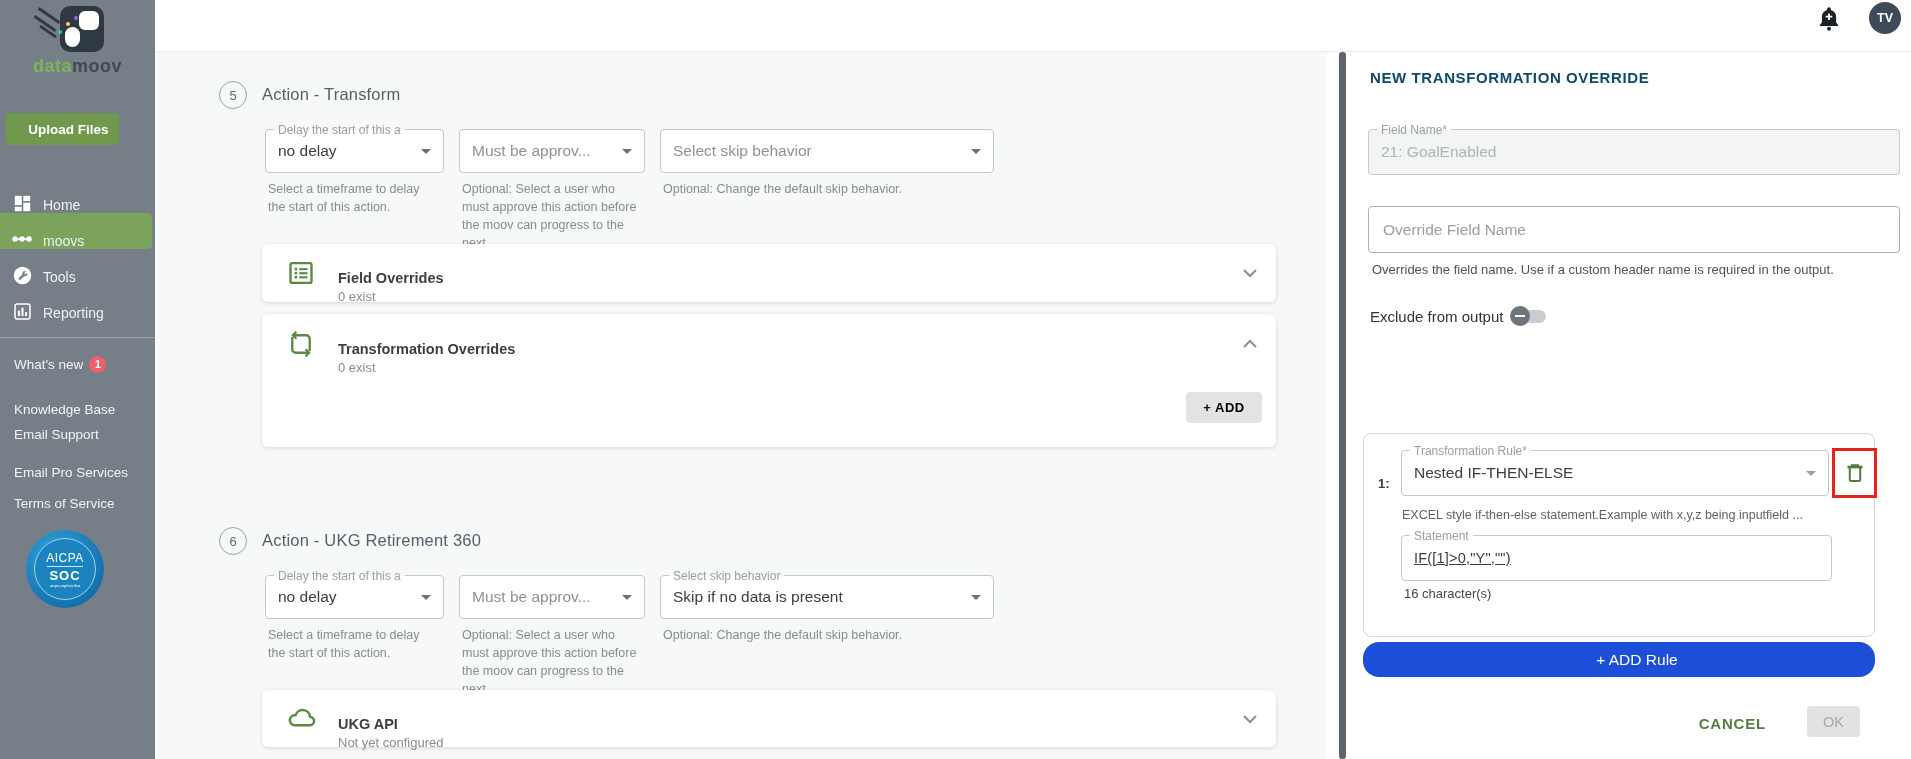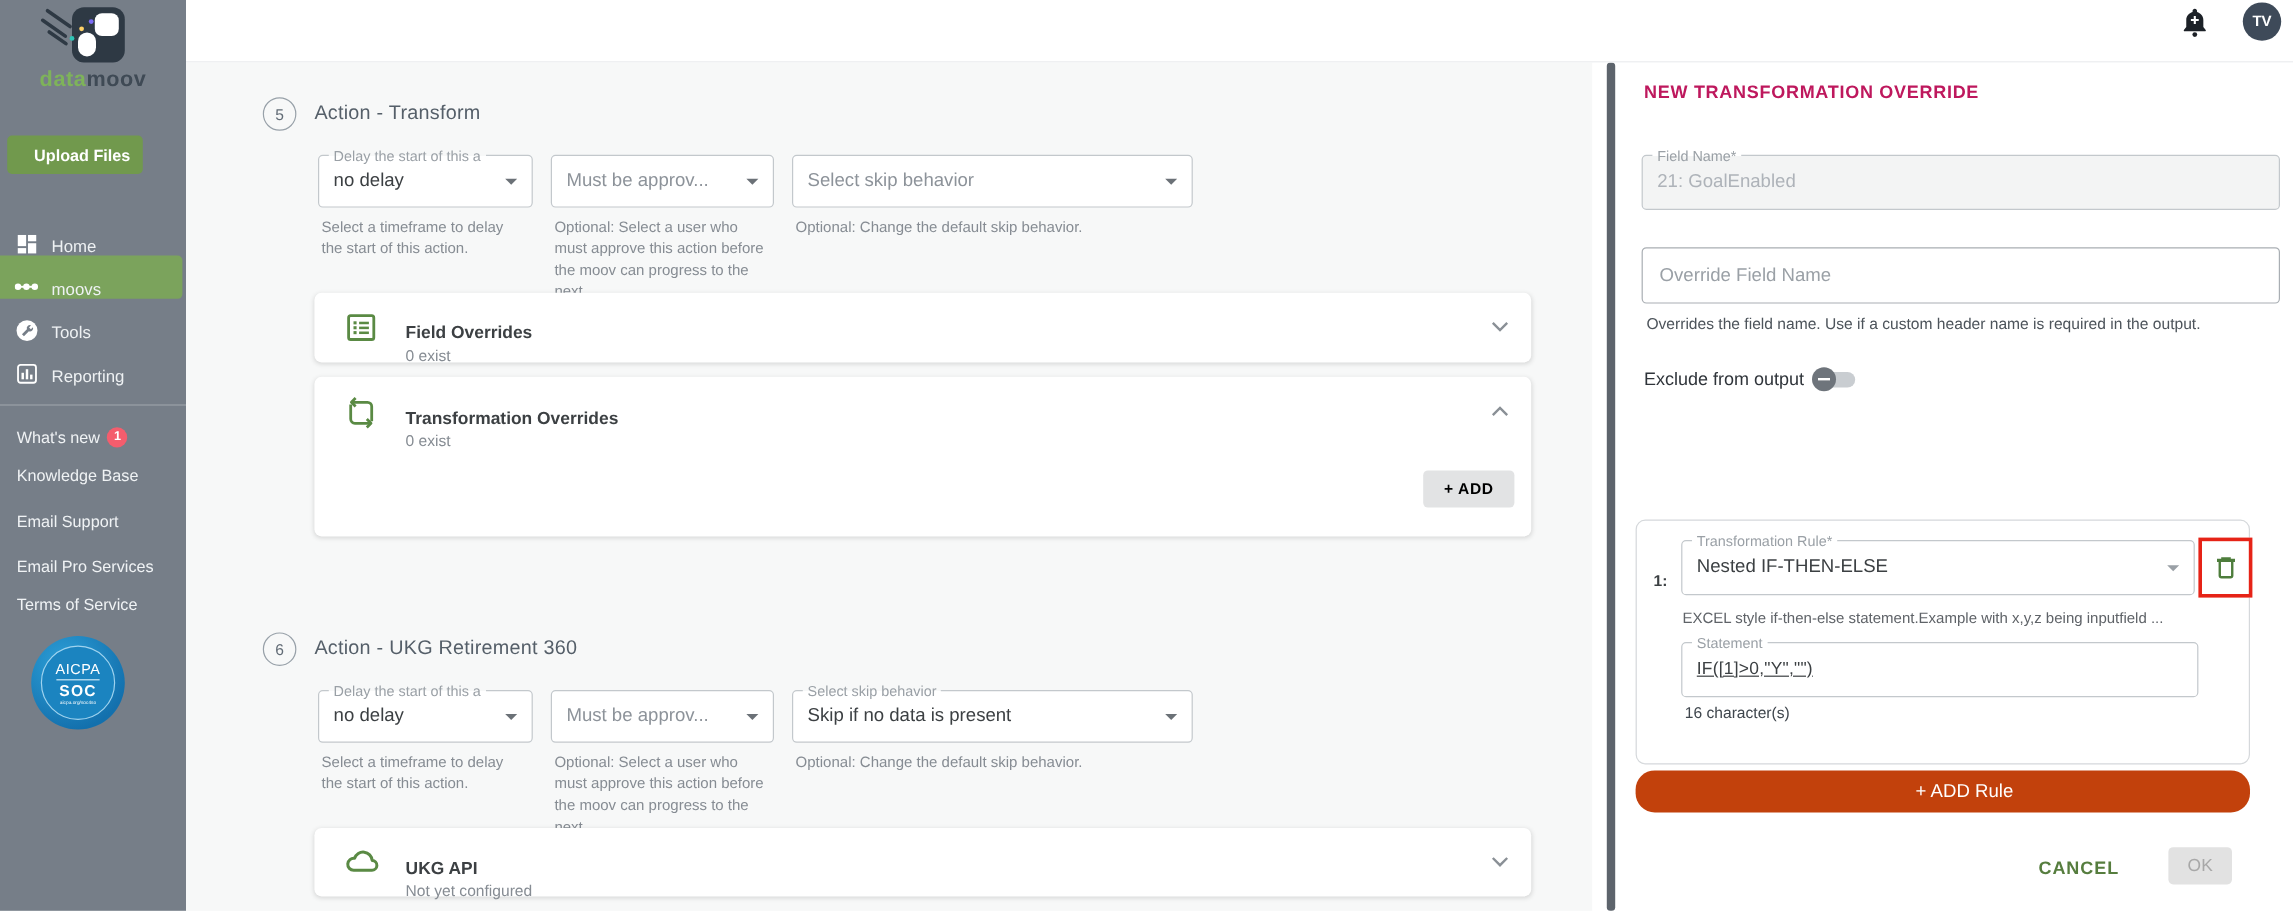--- a/index.html
+++ b/index.html
@@ -54,36 +54,36 @@
   .card-head { display:flex; align-items:center; height:60px; padding:0 18px 0 24px; cursor:pointer; }
   .card-icon { width:30px; height:30px; flex:0 0 30px; margin-right:22px; display:flex; align-items:center; justify-content:center; }
   .card-title { font-size:14.5px; font-weight:bold; color:#3c4043;margin-top:28px; }
   .card-sub { font-size:13px; color:#868c93; margin-top:3px; }
   .card-chev { margin-left:auto; cursor:pointer; }
   .add-btn { position:absolute; right:14px; bottom:24px; width:76px; height:31px; background:#e2e3e4; border:none; border-radius:4px; color:#000000; font-size:13px; font-weight:bold; letter-spacing:.5px; font-family:inherit; cursor:pointer; }
 
   
   .drawer { position:absolute; left:1327px; top:52px; width:584px; height:707px; background:#fff; }
   .scrollstrip { position:absolute; left:12px; top:0; width:7px; height:707px; background:#5d646c; border-radius:3px; cursor:pointer; }
-  .drawer-title { position:absolute; left:43px; top:17px; font-size:15px; font-weight:bold; letter-spacing:.6px; color:#be185d; }
+  .drawer-title { position:absolute; left:43px; top:17px; font-size:15px; font-weight:bold; letter-spacing:.6px; color:#0c4a6e; }
   .text-input { position:absolute; border:1px solid #a9aeb3; border-radius:4px; background:#fff; font-family:inherit; font-size:15.5px; color:#3c4043; padding:0 14px; }
   .text-input::placeholder { color:#9aa0a6; }
   .d-helper { position:absolute; font-size:13px; color:#4d545b; }
   .exclude-row { position:absolute; left:43px; top:256px; display:flex; align-items:center; }
   .exclude-label { font-size:15px; color:#2f343a; }
   .toggle { position:relative; width:33px; height:13px; background:#c9cdd1; border-radius:7px; margin-left:10px; cursor:pointer; }
   .toggle-thumb { position:absolute; left:-3px; top:-4px; width:20px; height:20px; border-radius:50%; background:#6e747b; }
   .toggle-thumb::after { content:""; position:absolute; left:5px; top:9px; width:10px; height:2px; background:#fff; }
   .rule-box { position:absolute; left:36px; top:381px; width:512px; height:204px; border:1px solid #d5d8db; border-radius:8px; background:#fff; }
   .rule-index { position:absolute; left:14px; top:42px; font-size:13px; font-weight:bold; color:#3c4043; }
   .rule-helper { position:absolute; left:38px; top:74px; font-size:12.5px; color:#5f6368; }
   .stmt-value { font-size:14.5px; color:#3c4043; font-weight:500; text-decoration:underline; letter-spacing:.2px; }
   .char-count { position:absolute; left:40px; top:152px; font-size:13px; color:#3f464d; }
   .red-box { position:absolute; left:468px; top:14px; width:45px; height:50px; border:3px solid #e62317; display:flex; align-items:center; justify-content:center; cursor:pointer; background:#fff; }
-  .add-rule-btn { position:absolute; left:36px; top:590px; width:512px; height:35px; background:#c2410c; border:none; border-radius:16px; color:#fff; font-size:15.5px; font-family:inherit; cursor:pointer;padding-left:36px; }
+  .add-rule-btn { position:absolute; left:36px; top:590px; width:512px; height:35px; background:#1d4ed8; border:none; border-radius:16px; color:#fff; font-size:15.5px; font-family:inherit; cursor:pointer;padding-left:36px; }
   .cancel-btn { position:absolute; right:145px; top:663px; background:none; border:none; color:#567d3e; font-size:15px; font-weight:bold; letter-spacing:.8px; font-family:inherit; cursor:pointer; }
   .ok-btn { position:absolute; left:480px; top:654px; width:53px; height:31px; background:#e2e2e2; border:none; border-radius:4px; color:#a8a8a8; font-size:14.5px; font-family:inherit; }
 </style>
 </head>
 <body>
 
 <aside class="sidebar">
   <div class="logo-icon">
     <div class="logo-line" style="left:-4px; top:10px; width:26px;"></div>
     <div class="logo-line" style="left:-8px; top:18px; width:26px;"></div>
@@ -142,21 +142,21 @@
     </span>
     <span>Reporting</span>
   </div>
 
   <div class="divider"></div>
 
   <div class="side-link" style="top:352px;">
     <span>What's new</span>
     <span class="badge1">1</span>
   </div>
-  <div class="side-link" style="top:380px;align-items:flex-end;">
+  <div class="side-link" style="top:397px;">
       <span>Knowledge Base</span>
     </div>
   <div class="side-link" style="top:422px;">
       <span>Email Support</span>
     </div>
   <div class="side-link" style="top:456px;align-items:flex-end;">
       <span>Email Pro Services</span>
     </div>
   <div class="side-link" style="top:491px;">
       <span>Terms of Service</span>

